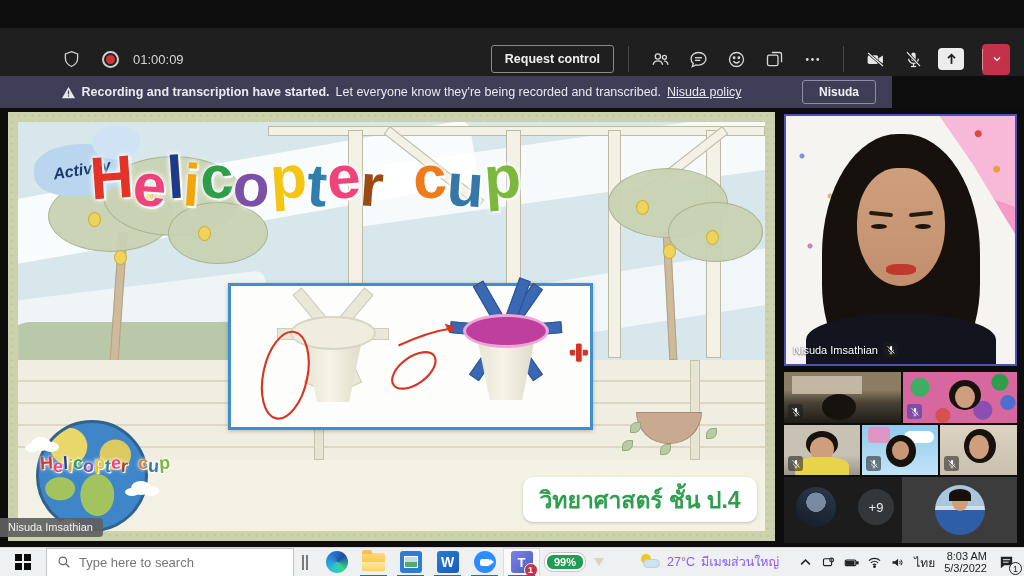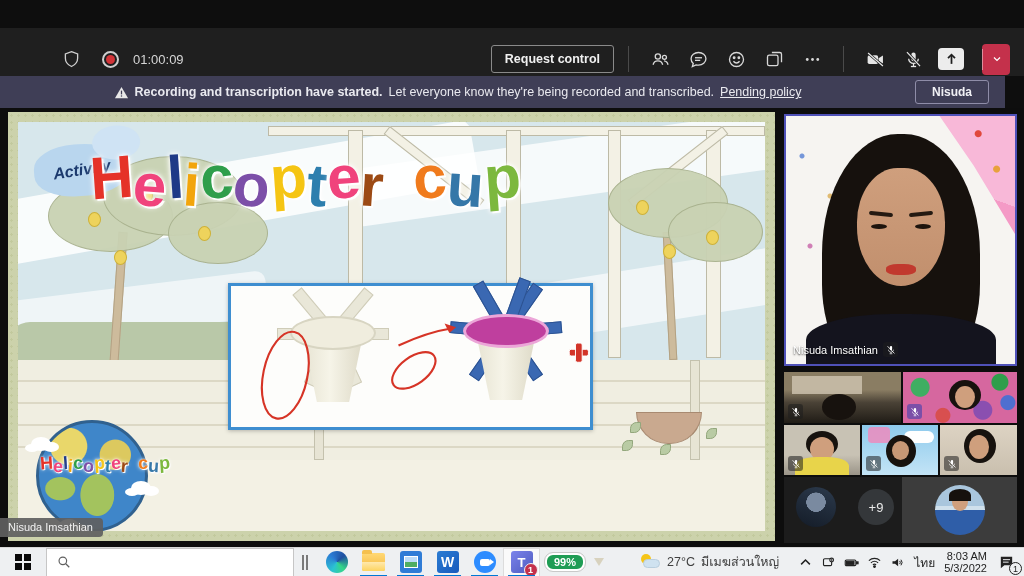--- a/index.html
+++ b/index.html
@@ -27,21 +27,21 @@
   .tb-sep{width:1px;height:26px;background:#4a4a4a;margin:0 10px;}
   .tb-icon{width:34px;height:34px;display:flex;align-items:center;justify-content:center;cursor:pointer;border-radius:4px;}
   .tb-icon svg{width:21px;height:21px;}
   .share-box{width:26px;height:22px;background:#ececec;border-radius:4px;display:flex;align-items:center;justify-content:center;}
   .leave-btn{display:flex;align-items:stretch;background:#c4314b;border-radius:4px;height:31px;margin-left:10px;cursor:pointer;}
   .leave-main{display:flex;align-items:center;gap:7px;padding:0 13px;color:#fff;font-size:13px;font-weight:bold;}
   .leave-div{width:1px;background:rgba(255,255,255,.45);margin:5px 0;}
   .leave-chev{width:27px;display:flex;align-items:center;justify-content:center;}
 
   
-  .banner{position:absolute;left:0;top:76px;width:1005px;height:32px;background:#3f3e56;
+  .banner{position:absolute;left:0;top:76px;width:892px;height:32px;background:#3f3e56;
     display:flex;align-items:center;color:#e9e9ef;font-size:12.5px;}
   .banner-center{flex:1;display:flex;align-items:center;justify-content:center;gap:6px;}
   .banner b{font-weight:bold;}
   .banner a{color:#e9e9ef;text-decoration:underline;cursor:pointer;}
   .dismiss{border:1px solid #8f8da8;border-radius:3px;background:transparent;color:#f0f0f4;
     font-size:12px;font-weight:bold;padding:4px 16px;margin-right:16px;cursor:pointer;font-family:inherit;}
 
   
   .stage{position:absolute;left:0;top:108px;width:1024px;height:439px;background:#0d0d0d;}
 
@@ -203,21 +203,21 @@
   .zoom-i i{width:10px;height:7px;background:#fff;border-radius:2px;position:relative;display:block;}
   .zoom-i i:after{content:"";position:absolute;right:-4px;top:0.5px;border-left:4px solid #fff;border-top:3px solid transparent;border-bottom:3px solid transparent;}
   .teams-i{width:22px;height:22px;background:linear-gradient(135deg,#7b83eb,#4e5bbf);border-radius:3px;
     color:#fff;font-weight:bold;font-size:13px;display:flex;align-items:center;justify-content:center;position:relative;}
   .badge{position:absolute;right:-5px;bottom:-4px;min-width:14px;height:14px;background:#c4314b;border-radius:50%;
     color:#fff;font-size:9px;display:flex;align-items:center;justify-content:center;border:1.5px solid #eef0f2;font-weight:bold;}
   .tb-right-sys{margin-left:auto;display:flex;align-items:center;gap:9px;padding-right:8px;color:#222;}
   .battery-w{background:#1f9d55;border:2px solid #fff;outline:1px solid #c9c9c9;color:#fff;font-size:11px;
     font-weight:bold;padding:1px 7px;border-radius:8px;}
   .dl-arrow{width:0;height:0;border-left:5px solid transparent;border-right:5px solid transparent;border-top:8px solid #d8d2be;}
-  .weather{display:flex;align-items:center;gap:6px;font-size:12.5px;color:#404040;}
+  .weather{display:flex;align-items:center;gap:6px;font-size:12.5px;color:#8b5cf6;}
   .sun-cloud{position:relative;width:22px;height:16px;}
   .sun-cloud .sun{position:absolute;left:2px;top:0;width:10px;height:10px;border-radius:50%;background:#f5c518;}
   .sun-cloud .cl{position:absolute;left:4px;top:5px;width:17px;height:9px;background:#cfe2f0;border-radius:8px;border:1px solid #b9cede;}
   .tray{display:flex;align-items:center;gap:8px;}
   .tray svg{width:15px;height:15px;}
   .lang{font-size:12px;color:#222;}
   .clock{text-align:right;font-size:11px;line-height:12px;color:#222;}
   .action{position:relative;width:20px;height:20px;display:flex;align-items:center;justify-content:center;}
   .action .ncount{position:absolute;right:-6px;bottom:-3px;width:13px;height:13px;border:1.3px solid #222;border-radius:50%;
     font-size:9px;display:flex;align-items:center;justify-content:center;background:#eef0f2;}
@@ -319,21 +319,21 @@
 
   <div class="banner">
     <div class="banner-center">
       <svg width="15" height="15" viewBox="0 0 24 24">
           <path d="M12 3L22.5 21H1.5z" fill="#e8e8e8"></path>
           <rect x="11" y="9" width="2" height="6" fill="#3f3e56"></rect>
           <rect x="11" y="16.6" width="2" height="2" fill="#3f3e56"></rect>
         </svg>
       <b>Recording and transcription have started.</b>
       <span>Let everyone know they're being recorded and transcribed.</span>
-      <a>Pending policy</a>
+      <a>Nisuda policy</a>
     </div>
     <button class="dismiss">Nisuda</button>
   </div>
 
   <div class="stage">
 
     <div class="slide">
       <div class="scene">
 
         <div class="cloudband" style="left:-60px;top:42px;width:520px;height:64px;transform:rotate(-10deg);"></div>
@@ -423,20 +423,23 @@
           </svg>
         </div>
 
         <div class="globe">
           <div class="puff" style="left:-8px;top:14px;"></div>
           <div class="puff" style="right:-6px;top:58px;"></div>
           <div class="puff" style="left:20px;bottom:-4px;"></div>
         </div>
         <div class="hc-mini"><span class="word"><span class="letter" style="color: rgb(229, 50, 40);">H</span><span class="letter" style="color: rgb(240, 67, 124);">e</span><span class="letter" style="color: rgb(31, 58, 135);">l</span><span class="letter" style="color: rgb(242, 165, 12);">i</span><span class="letter" style="color: rgb(47, 158, 75);">c</span><span class="letter" style="color: rgb(124, 79, 168);">o</span><span class="letter" style="color: rgb(245, 197, 19);">p</span><span class="letter" style="color: rgb(46, 127, 174);">t</span><span class="letter" style="color: rgb(240, 67, 124);">e</span><span class="letter" style="color: rgb(156, 74, 20);">r</span></span><span class="word"><span class="letter" style="color: rgb(240, 123, 29);">c</span><span class="letter" style="color: rgb(53, 119, 168);">u</span><span class="letter" style="color: rgb(124, 184, 62);">p</span></span></div>
 
+        <div class="thai-box">
+          <span>วิทยาศาสตร์ ชั้น ป.4</span>
+        </div>
       </div>
     </div>
 
     <div class="presenter-tag">Nisuda Imsathian</div>
 
     <div class="main-video">
       <div class="decor-pink"></div>
       <div class="confetti"></div>
       <div class="hair"></div>
       <div class="face">
@@ -556,20 +559,21 @@
           <i></i>
           <i></i>
           <i></i>
         </span>
     </div>
     <div class="searchbox">
       <svg width="14" height="14" viewBox="0 0 24 24" fill="none" stroke="#5f5f5f" stroke-width="2">
           <circle cx="10" cy="10" r="6.5"></circle>
           <line x1="15" y1="15" x2="21" y2="21"></line>
         </svg>
+      <input type="text" placeholder="Type here to search" style="">
     </div>
     <div class="tv-sep">
         <i></i>
         <i></i>
       </div>
     <div class="apps">
       <div class="app">
           <span class="edge-i"></span>
         </div>
       <div class="app open">

